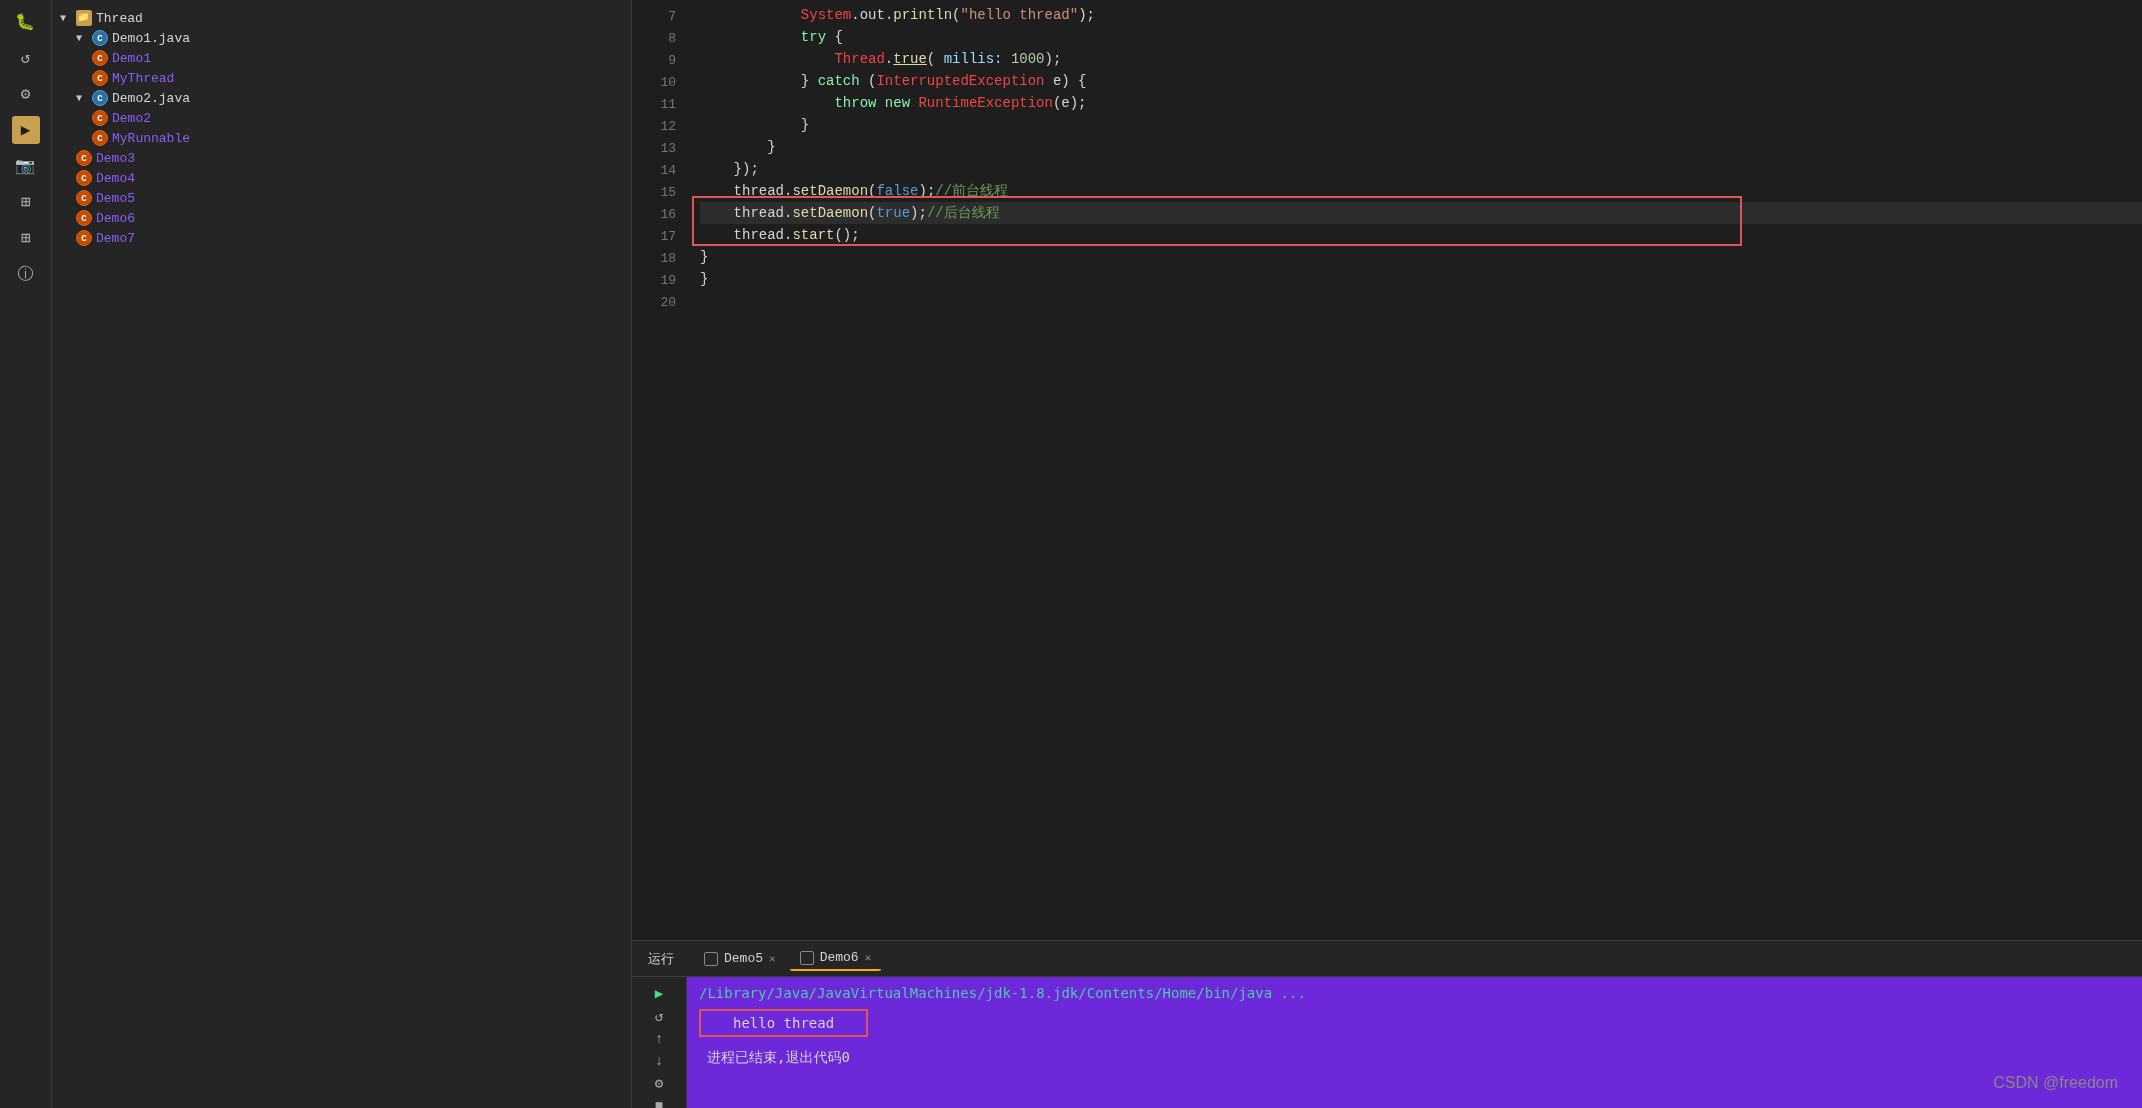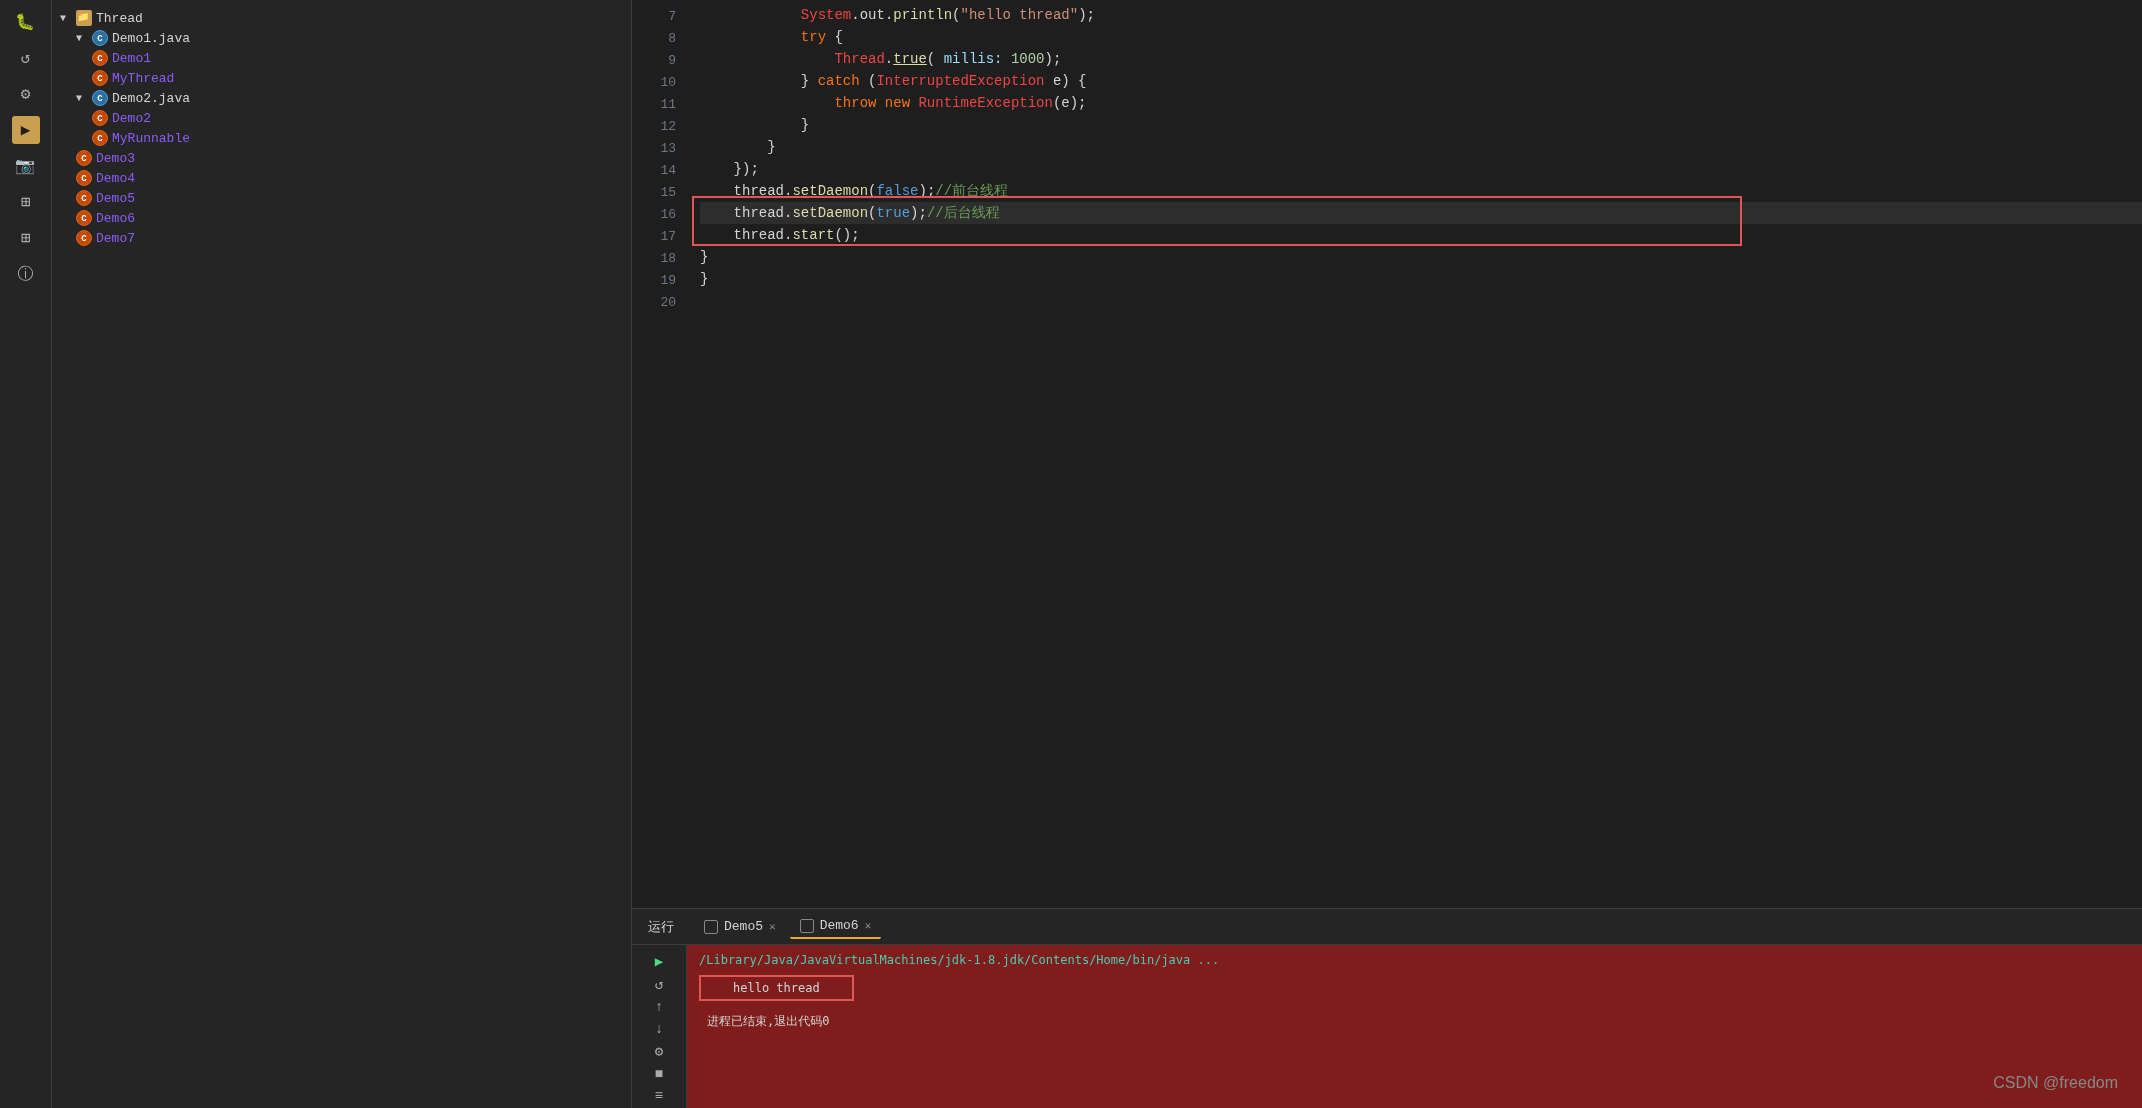--- a/index.html
+++ b/index.html
@@ -136,34 +136,34 @@
     .code-line {
       display: block;
       white-space: pre;
       min-height: 22px;
       position: relative;
     }
 
     .code-line.highlighted {
       background: #2d2d2d;
     }         
-    .kw2 { color: #f97316; }        
+    .kw2 { color: #86efac; }        
     .str { color: #ce9178; }        
     .num { color: #b5cea8; }        
     .fn { color: #dcdcaa; }         
     .cls { color: #ef4444; }        
     .comment { color: #6a9955; }    
     .plain { color: #d4d4d4; }
     .param-name { color: #9cdcfe; }
     .bool-val { color: #569cd6; }
     .underline { text-decoration: underline; }
 
     
     .bottom-panel {
-      height: 200px;
+      height: 168px;
       background: #1e1e1e;
       border-top: 1px solid #3c3c3c;
       display: flex;
       flex-direction: column;
     }
 
     .run-tabs {
       display: flex;
       align-items: center;
       background: #252526;
@@ -237,25 +237,25 @@
       color: #aaa;
       cursor: pointer;
       font-size: 14px;
       border-radius: 3px;
     }
     .bottom-icon.run-active { color: #4ade80; }
 
     
     .terminal {
       flex: 1;
-      background: #7f1d1d;
+      background: #6d28d9;
       padding: 8px 12px;
       overflow-y: auto;
       font-family: 'Consolas', monospace;
-      font-size: 12px;
+      font-size: 14px;
     }
 
     .terminal-path {
       color: #4ec9b0;
       margin-bottom: 4px;
     }
 
     .terminal-output {
       color: #d4d4d4;
       margin-bottom: 4px;

